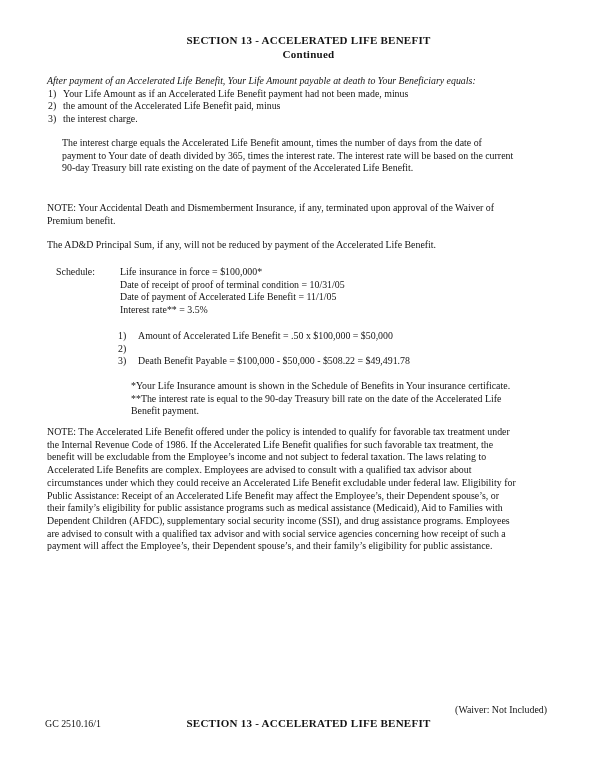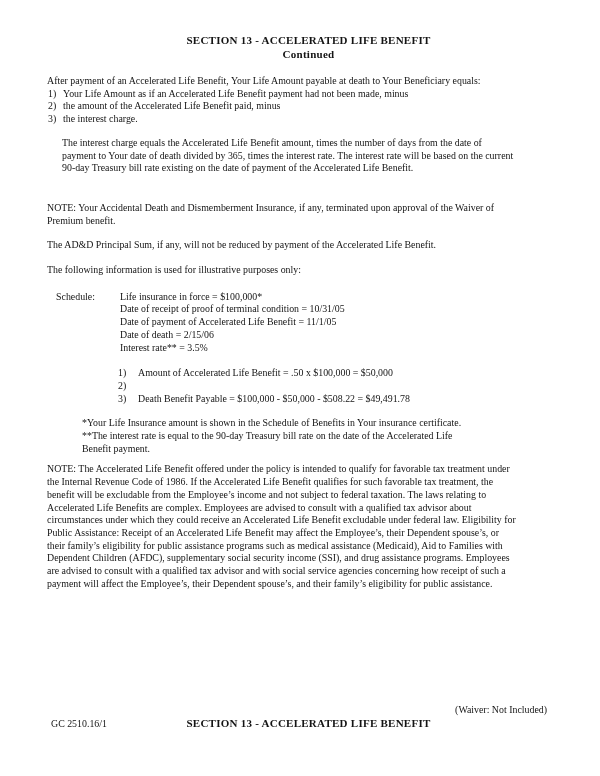--- a/index.html
+++ b/index.html
@@ -25,38 +25,38 @@
   }
   .doc-header {
     text-align: center;
     font-weight: bold;
     font-size: 11px;
     line-height: 13.5px;
     letter-spacing: 0.25px;
   }
   p { margin: 0; }
   .ml { white-space: pre; }
-  .lead { margin-top: 14px; }
+  .lead { margin-top: 14px; font-style: italic; }
   .olist .li { display: flex; }
   .olist .num { flex: none; width: 15px; padding-left: 1px; }
   .indent { margin-left: 15px; margin-top: 11px; }
   .note-waiver { margin-top: 27px; }
   .premiums { margin-top: 13px; }
   .add-sum { margin-top: 12px; }
   .illustrative { margin-top: 12px; }
   .example { margin-top: 14px; position: relative; }
   .ex-label { position: absolute; left: 9px; top: 0; }
   .facts { margin-left: 73px; }
   .calcs { margin-top: 13px; margin-left: 71px; }
   .calcs .li { display: flex; }
   .calcs .num { flex: none; width: 20px; }
-  .footnotes { margin-top: 12px; margin-left: 35px; }
+  .footnotes { margin-top: 12px; margin-left: 84px; }
   .note-tax { margin-top: 8px; }
   .footer { position: absolute; left: 0; top: 0; width: 600px; height: 776px; pointer-events: none; }
-  .form-no { position: absolute; left: 51px; top: 718px; }
+  .form-no { position: absolute; left: 45px; top: 718px; }
   .f-title {
     position: absolute; left: 47px; top: 717px; width: 523px;
     text-align: center; font-weight: bold; font-size: 11px; letter-spacing: 0.25px;
   }
   .f-waiver { position: absolute; right: 53px; top: 704px; }
 </style>
 </head>
 <body>
 
 <div class="page">
@@ -87,29 +87,27 @@
     <p class="indent ml">The interest charge equals the Accelerated Life Benefit amount, times the number of days from the date of
 payment to Your date of death divided by 365, times the interest rate. The interest rate will be based on the current
 90-day Treasury bill rate existing on the date of payment of the Accelerated Life Benefit.</p>
 
     <p class="note-waiver ml">NOTE: Your Accidental Death and Dismemberment Insurance, if any, terminated upon approval of the Waiver of
 Premium benefit.</p>
 
 
     <p class="add-sum">The AD&amp;D Principal Sum, if any, will not be reduced by payment of the Accelerated Life Benefit.</p>
 
-    <p class="illustrative">The following information is used for illustrative purposes only:</p>
 
     <div class="example">
       <span class="ex-label">Schedule:</span>
       <div class="facts">
         <div>Life insurance in force = $100,000*</div>
         <div>Date of receipt of proof of terminal condition = 10/31/05</div>
         <div>Date of payment of Accelerated Life Benefit = 11/1/05</div>
-        <div>Date of death = 2/15/06</div>
         <div>Interest rate** = 3.5%</div>
       </div>
     </div>
 
     <div class="calcs">
       <div class="li">
         <span class="num">1)</span>
         <span class="txt">Amount of Accelerated Life Benefit = .50 x $100,000 = $50,000</span>
       </div>
       <div class="li">

